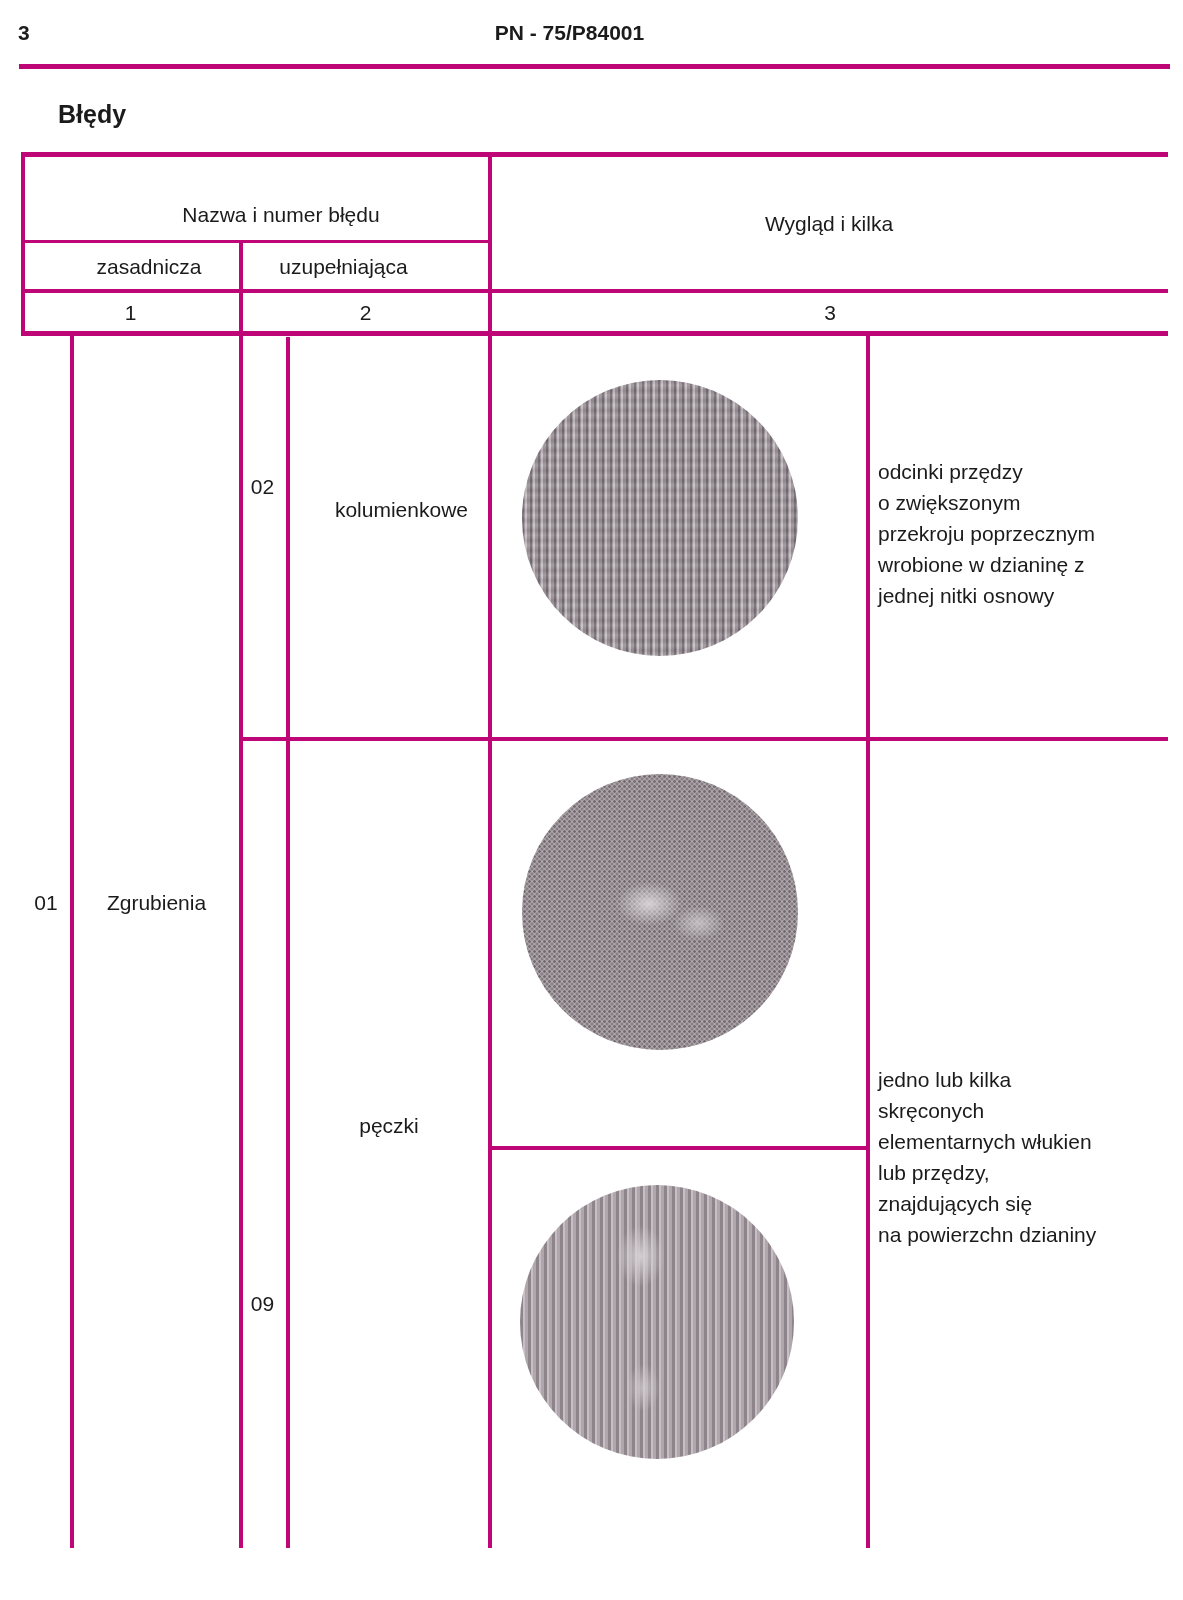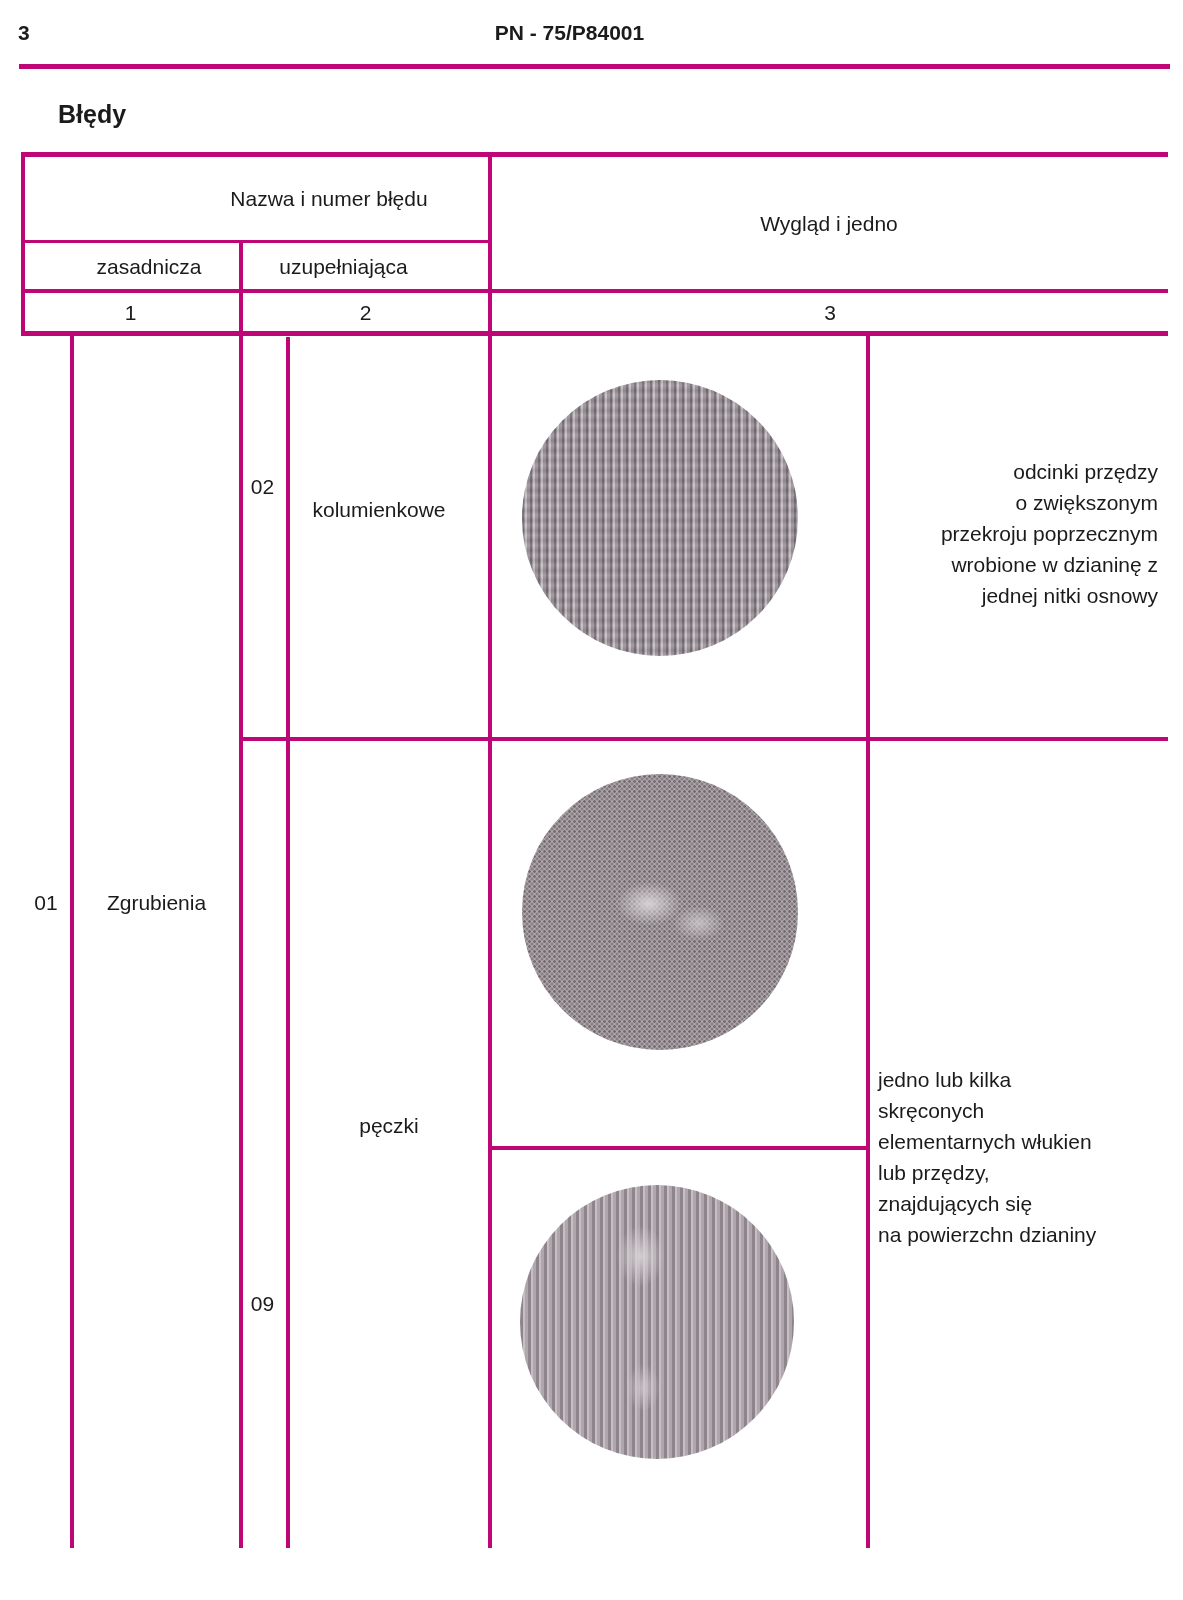--- a/index.html
+++ b/index.html
@@ -71,35 +71,35 @@
   <div class="hline" style="left:239px;top:737px;width:929px;height:4px;"></div>
   <div class="hline" style="left:489px;top:1146px;width:380px;height:4px;"></div>
 
   <div class="vline" style="left:21px;top:152px;width:4px;height:184px;"></div>
   <div class="vline" style="left:70px;top:333px;width:4px;height:1215px;"></div>
   <div class="vline" style="left:239px;top:240px;width:4px;height:1308px;"></div>
   <div class="vline" style="left:286px;top:337px;width:4px;height:1211px;"></div>
   <div class="vline" style="left:488px;top:152px;width:4px;height:1396px;"></div>
   <div class="vline" style="left:866px;top:333px;width:4px;height:1215px;"></div>
 
-  <div class="txt ctr" style="left:22px;top:186px;width:518px;padding-left:48px;">Nazwa i numer błędu</div>
-  <div class="txt ctr" style="left:490px;top:211px;width:678px;">Wygląd i jedno</div>
+  <div class="txt ctr" style="left:22px;top:202px;width:518px;">Nazwa i numer błędu</div>
+  <div class="txt ctr" style="left:490px;top:211px;width:678px;">Wygląd i kilka</div>
   <div class="txt ctr" style="left:22px;top:254px;width:254px;">zasadnicza</div>
   <div class="txt ctr" style="left:243px;top:254px;width:201px;">uzupełniająca</div>
   <div class="txt ctr" style="left:22px;top:300px;width:217px;">1</div>
   <div class="txt ctr" style="left:243px;top:300px;width:245px;">2</div>
   <div class="txt ctr" style="left:492px;top:300px;width:676px;">3</div>
 
   <div class="txt ctr" style="left:22px;top:890px;width:48px;">01</div>
   <div class="txt ctr" style="left:74px;top:890px;width:165px;">Zgrubienia</div>
 
   <div class="txt ctr" style="left:239px;top:474px;width:47px;">02</div>
-  <div class="txt ctr" style="left:290px;top:497px;width:178px;">kolumienkowe</div>
+  <div class="txt ctr" style="left:290px;top:497px;width:178px;text-align:right;">kolumienkowe</div>
   <div class="fabric fabric-1" style="left:522px;top:380px;width:276px;height:276px;"></div>
-  <div class="txt desc" style="left:878px;top:456px;width:280px;text-align:right;">odcinki przędzy
+  <div class="txt desc" style="left:878px;top:456px;width:280px;">odcinki przędzy
 o zwiększonym
 przekroju poprzecznym
 wrobione w dzianinę z
 jednej nitki osnowy</div>
 
   <div class="txt ctr" style="left:239px;top:1291px;width:47px;">09</div>
   <div class="txt ctr" style="left:290px;top:1113px;width:198px;">pęczki</div>
   <div class="fabric fabric-2" style="left:522px;top:774px;width:276px;height:276px;"></div>
   <div class="fabric fabric-3" style="left:520px;top:1185px;width:274px;height:274px;"></div>
   <div class="txt desc" style="left:878px;top:1064px;width:290px;">jedno lub kilka

